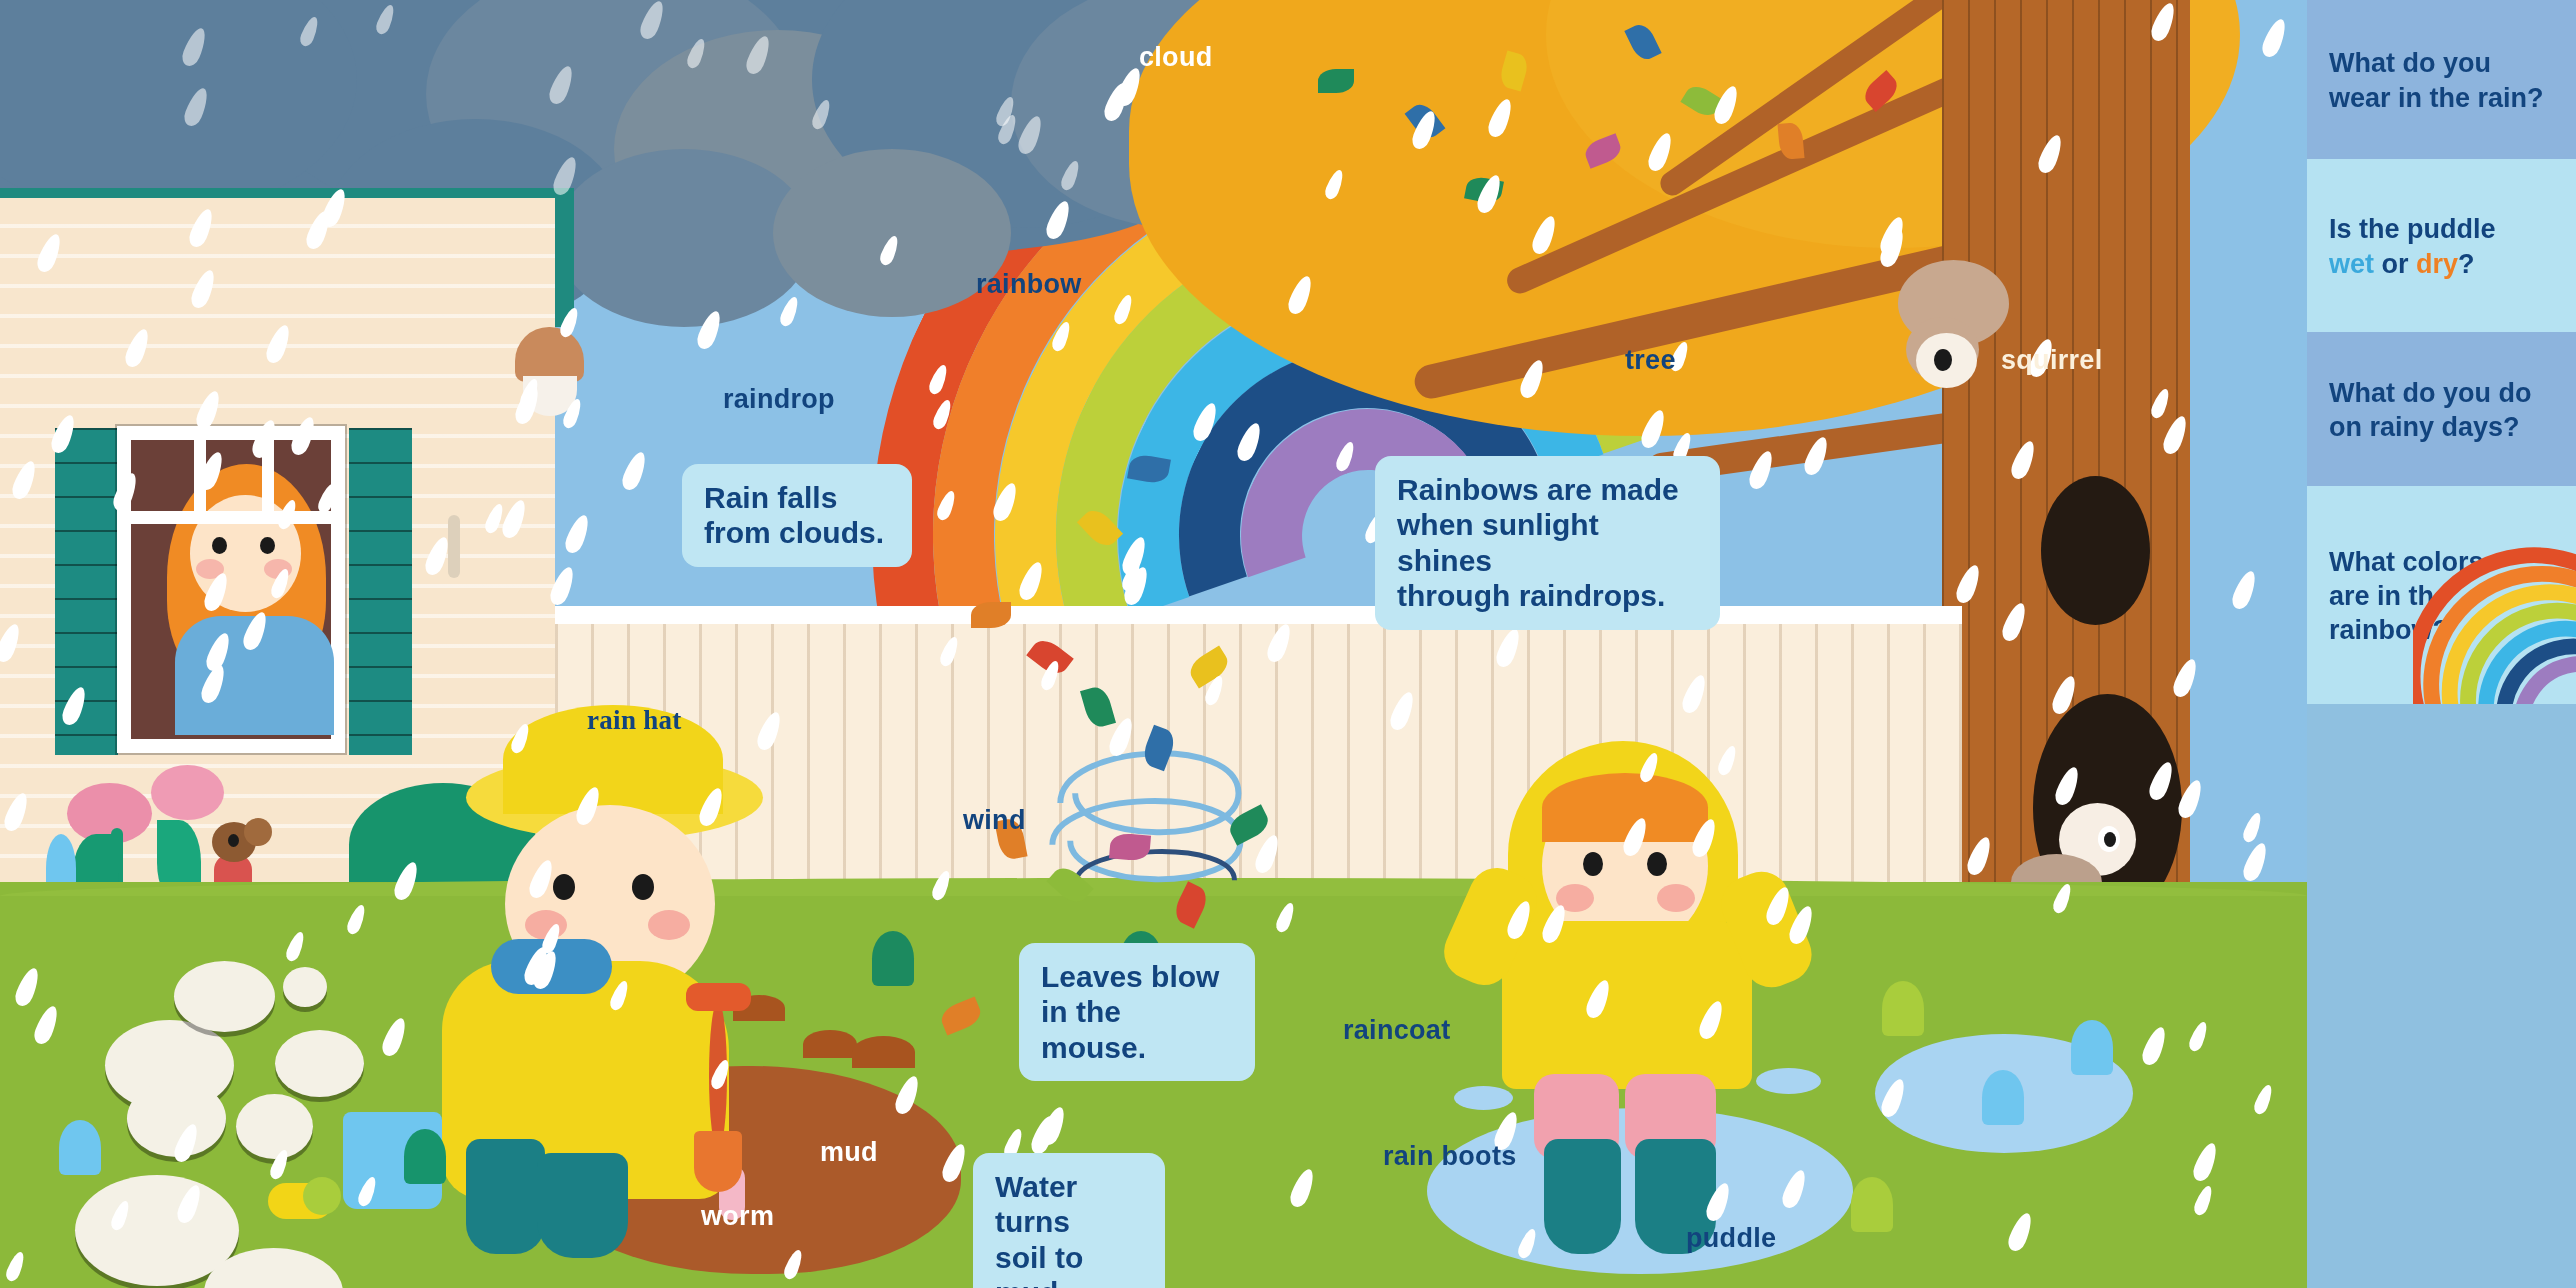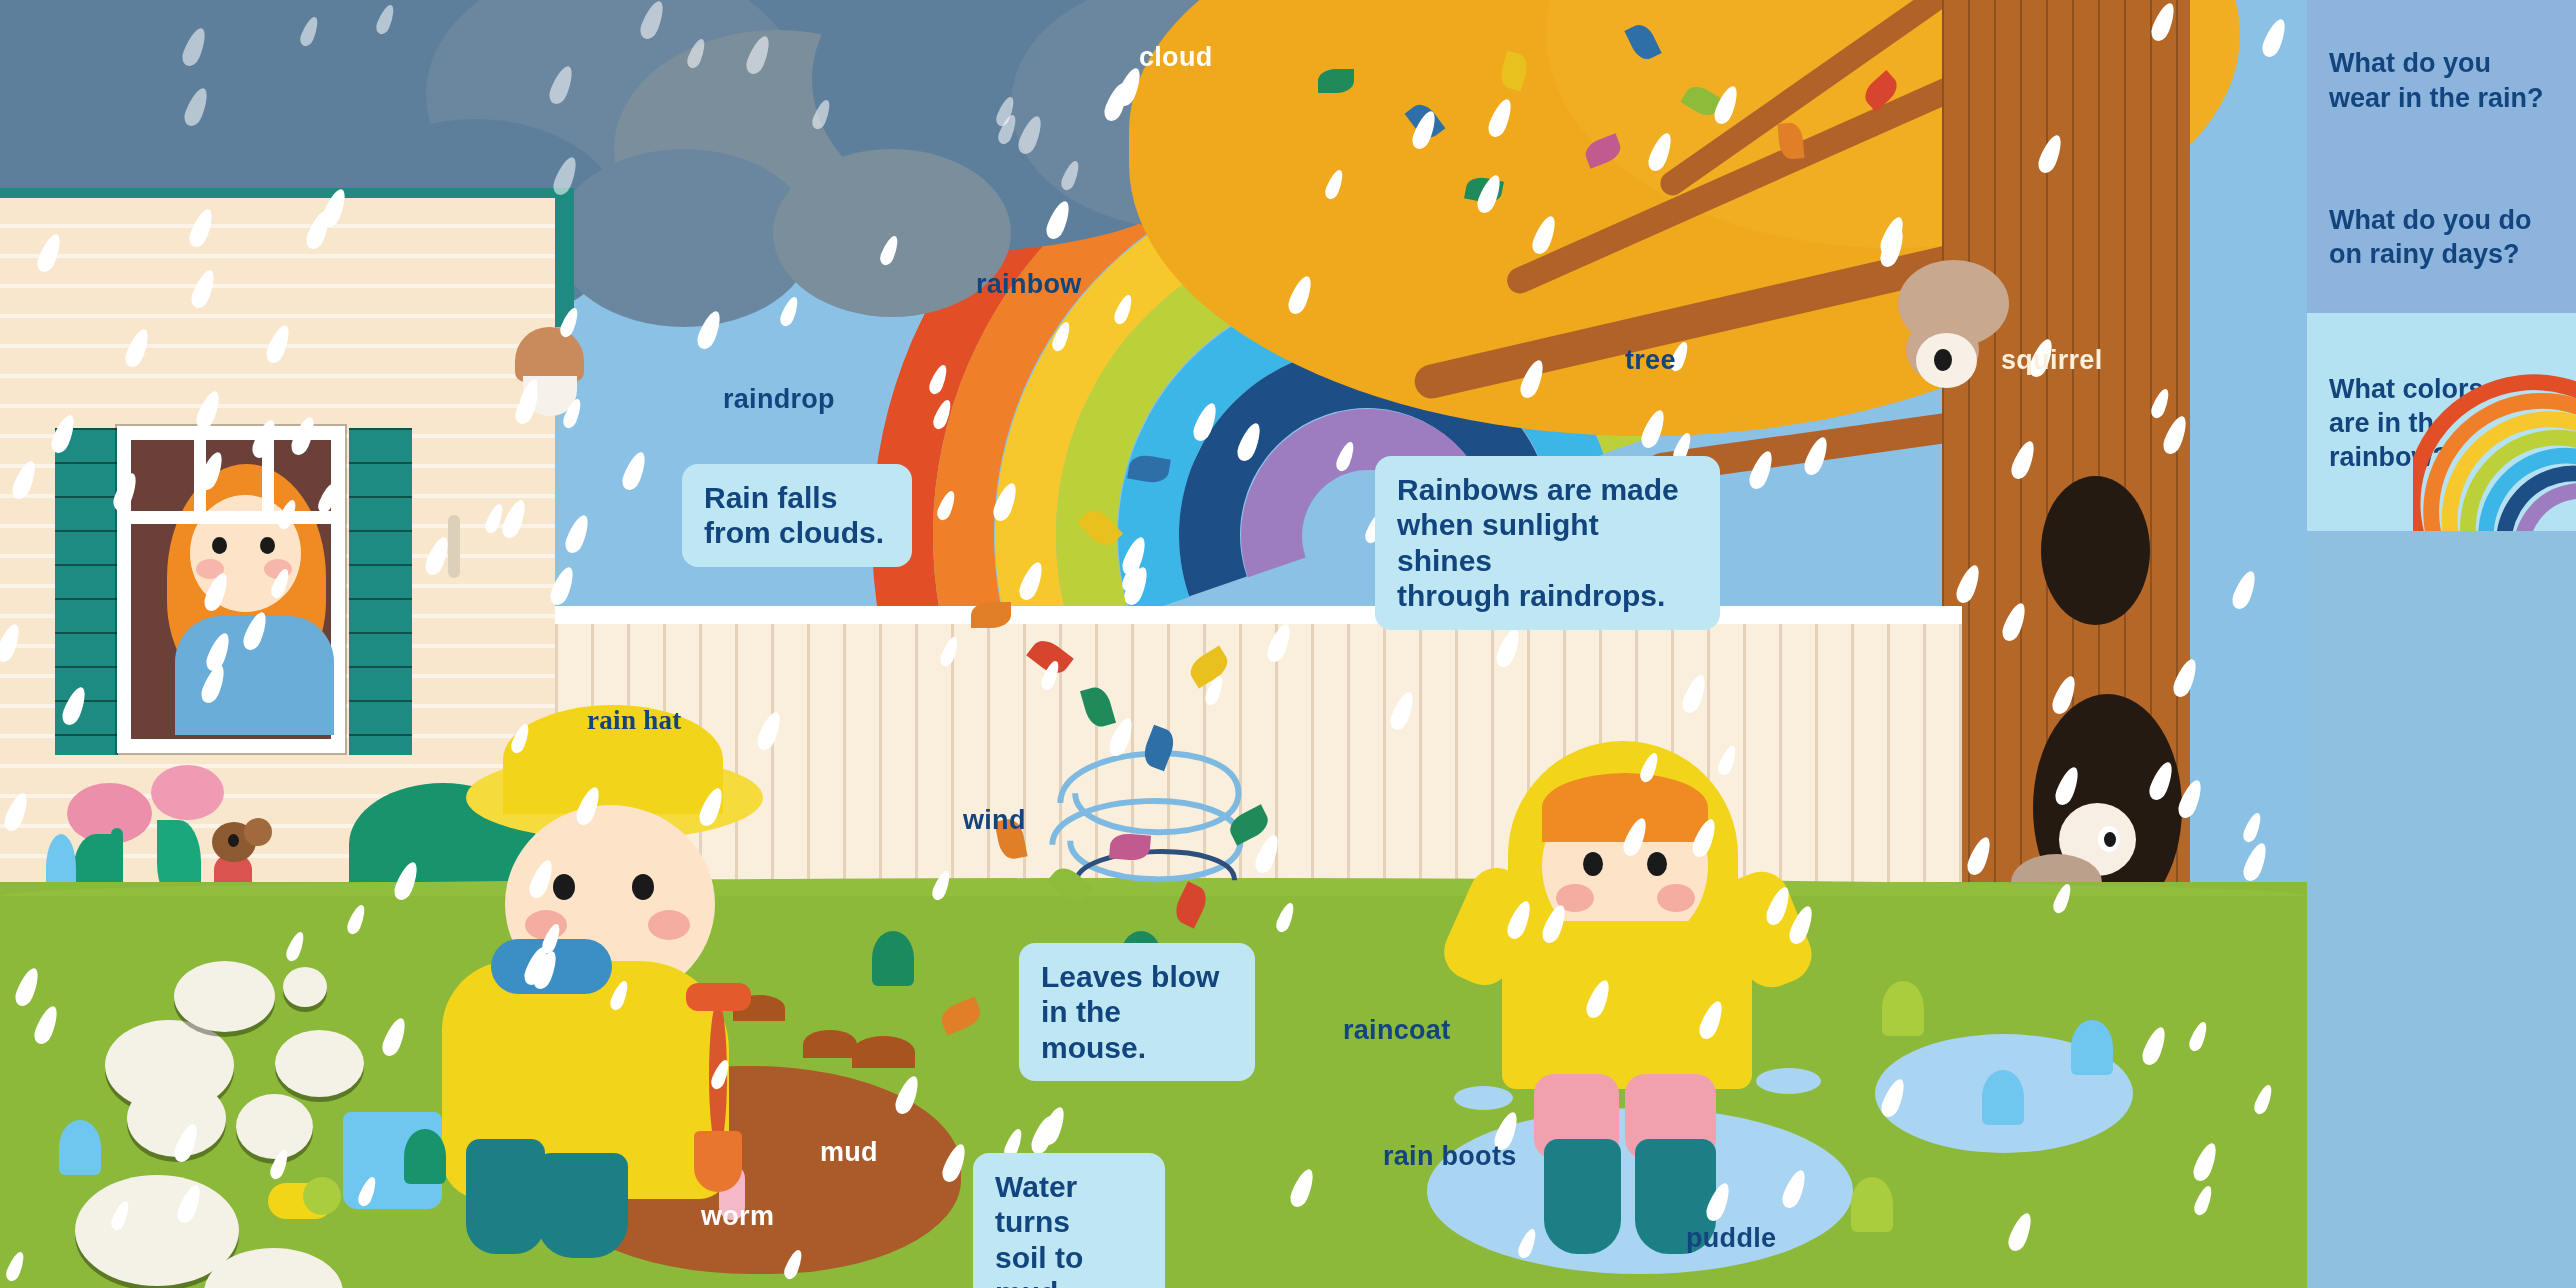--- a/index.html
+++ b/index.html
@@ -515,20 +515,22 @@
         <div class="fact" style="left: 1019px; top: 943px; width: 236px;">Leaves blow
 in the mouse.</div>
         <div class="fact" style="left: 973px; top: 1153px; width: 192px;">Water turns
 soil to mud.</div>
       </div>
   </div>
 
   <div id="sidebar">
       <div class="qband dark" style="height: 159px;"><div>What do you
 wear in the rain?</div></div>
+      <div class="qband lite" style="height: 173px;"><div>Is the puddle
+<span class="wet">wet</span><span> or </span><span class="dry">dry</span><span>?</span></div></div>
       <div class="qband dark" style="height: 154px;"><div>What do you do
 on rainy days?</div></div>
       <div class="qband lite" style="height: 218px;"><div>What colors
 are in the
 rainbow?</div><div class="rb-deco"><svg viewBox="0 0 230 200" width="228" height="198">
             <path d="M14 200 A116 116 0 0 1 230 84" fill="none" stroke="#e24f27" stroke-width="16"></path>
             <path d="M30 200 A100 100 0 0 1 230 100" fill="none" stroke="#f07f2a" stroke-width="16"></path>
             <path d="M46 200 A84 84 0 0 1 230 116" fill="none" stroke="#f6c82b" stroke-width="16"></path>
             <path d="M62 200 A68 68 0 0 1 230 132" fill="none" stroke="#bcd03a" stroke-width="16"></path>
             <path d="M78 200 A52 52 0 0 1 230 148" fill="none" stroke="#3cb6e6" stroke-width="16"></path>

